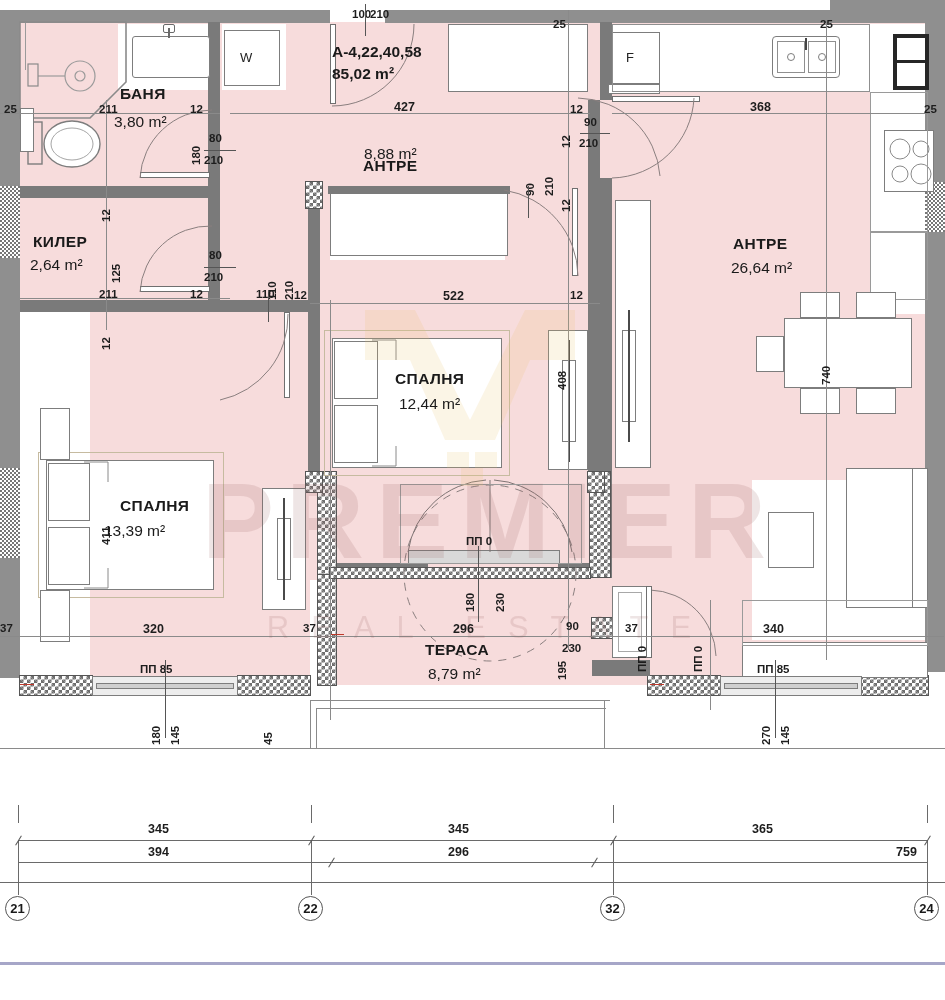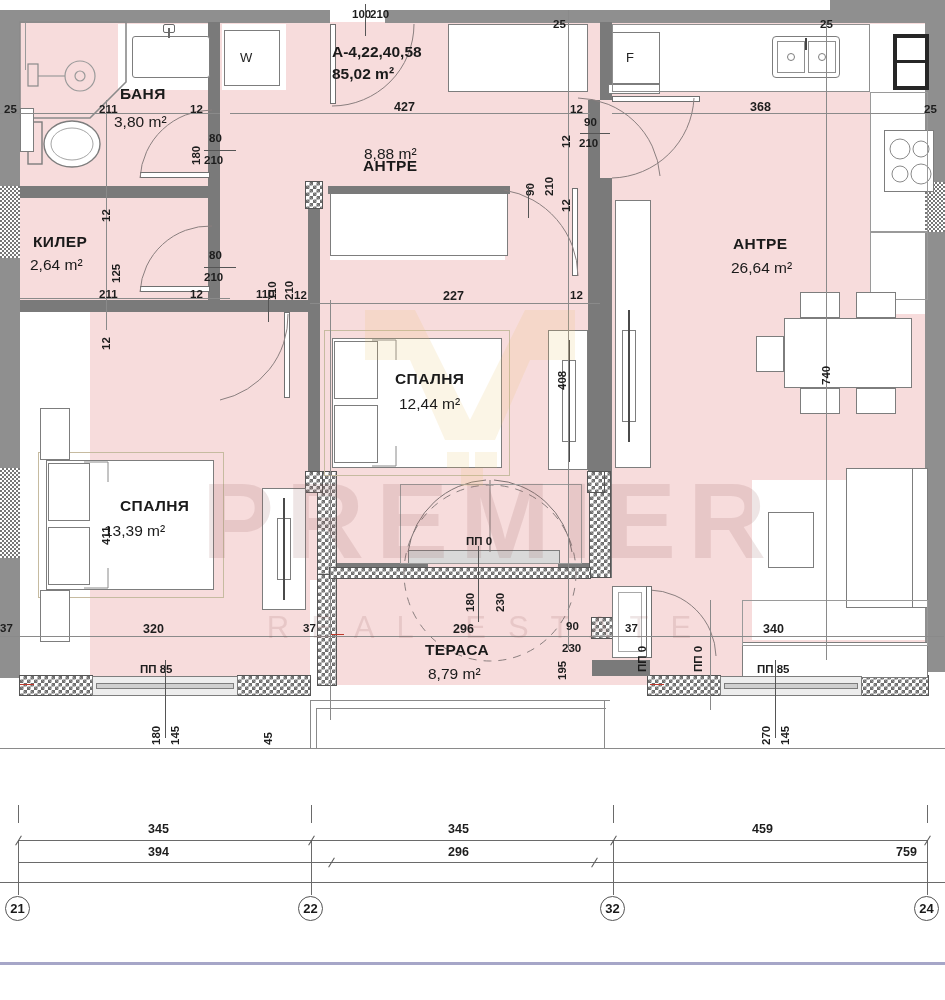--- a/index.html
+++ b/index.html
@@ -363,21 +363,21 @@
   <div class="ln" style="left:478px;top:546px;width:1px;height:76px;background:#555;"></div>
   <div class="t dimsm rot90" style="left:494px;top:612px;">230</div>
 
   <div class="t dimsm" style="left:4px;top:103px;">25</div>
   <div class="t dimsm" style="left:553px;top:18px;">25</div>
   <div class="t dimsm" style="left:820px;top:18px;">25</div>
   <div class="t dimsm" style="left:924px;top:103px;">25</div>
 
   <div class="t dim" style="left:394px;top:100px;">427</div>
   <div class="t dim" style="left:750px;top:100px;">368</div>
-  <div class="t dim" style="left:443px;top:289px;">227</div>
+  <div class="t dim" style="left:443px;top:289px;">522</div>
   <div class="t dim" style="left:143px;top:622px;">320</div>
   <div class="t dim" style="left:453px;top:622px;">296</div>
   <div class="t dim" style="left:763px;top:622px;">340</div>
 
   <div class="t dimsm" style="left:99px;top:103px;">211</div>
   <div class="t dimsm" style="left:99px;top:288px;">211</div>
   <div class="t dimsm rot90" style="left:190px;top:165px;">180</div>
   <div class="t dimsm rot90" style="left:110px;top:283px;">125</div>
   <div class="t dimsm rot90" style="left:100px;top:222px;">12</div>
   <div class="t dimsm rot90" style="left:100px;top:350px;">12</div>
@@ -437,21 +437,21 @@
 
   <div class="tick" style="left:13px;top:840px;"></div>
   <div class="tick" style="left:306px;top:840px;"></div>
   <div class="tick" style="left:608px;top:840px;"></div>
   <div class="tick" style="left:922px;top:840px;"></div>
   <div class="tick" style="left:326px;top:862px;"></div>
   <div class="tick" style="left:589px;top:862px;"></div>
 
   <div class="t dim" style="left:148px;top:822px;">345</div>
   <div class="t dim" style="left:448px;top:822px;">345</div>
-  <div class="t dim" style="left:752px;top:822px;">459</div>
+  <div class="t dim" style="left:752px;top:822px;">365</div>
 
   <div class="t dim" style="left:148px;top:845px;">394</div>
   <div class="t dim" style="left:448px;top:845px;">296</div>
   <div class="t dim" style="left:896px;top:845px;">759</div>
 
   <div class="grid-circle" style="left:5px;top:896px;">21</div>
   <div class="grid-circle" style="left:298px;top:896px;">22</div>
   <div class="grid-circle" style="left:600px;top:896px;">32</div>
   <div class="grid-circle" style="left:914px;top:896px;">24</div>
 

